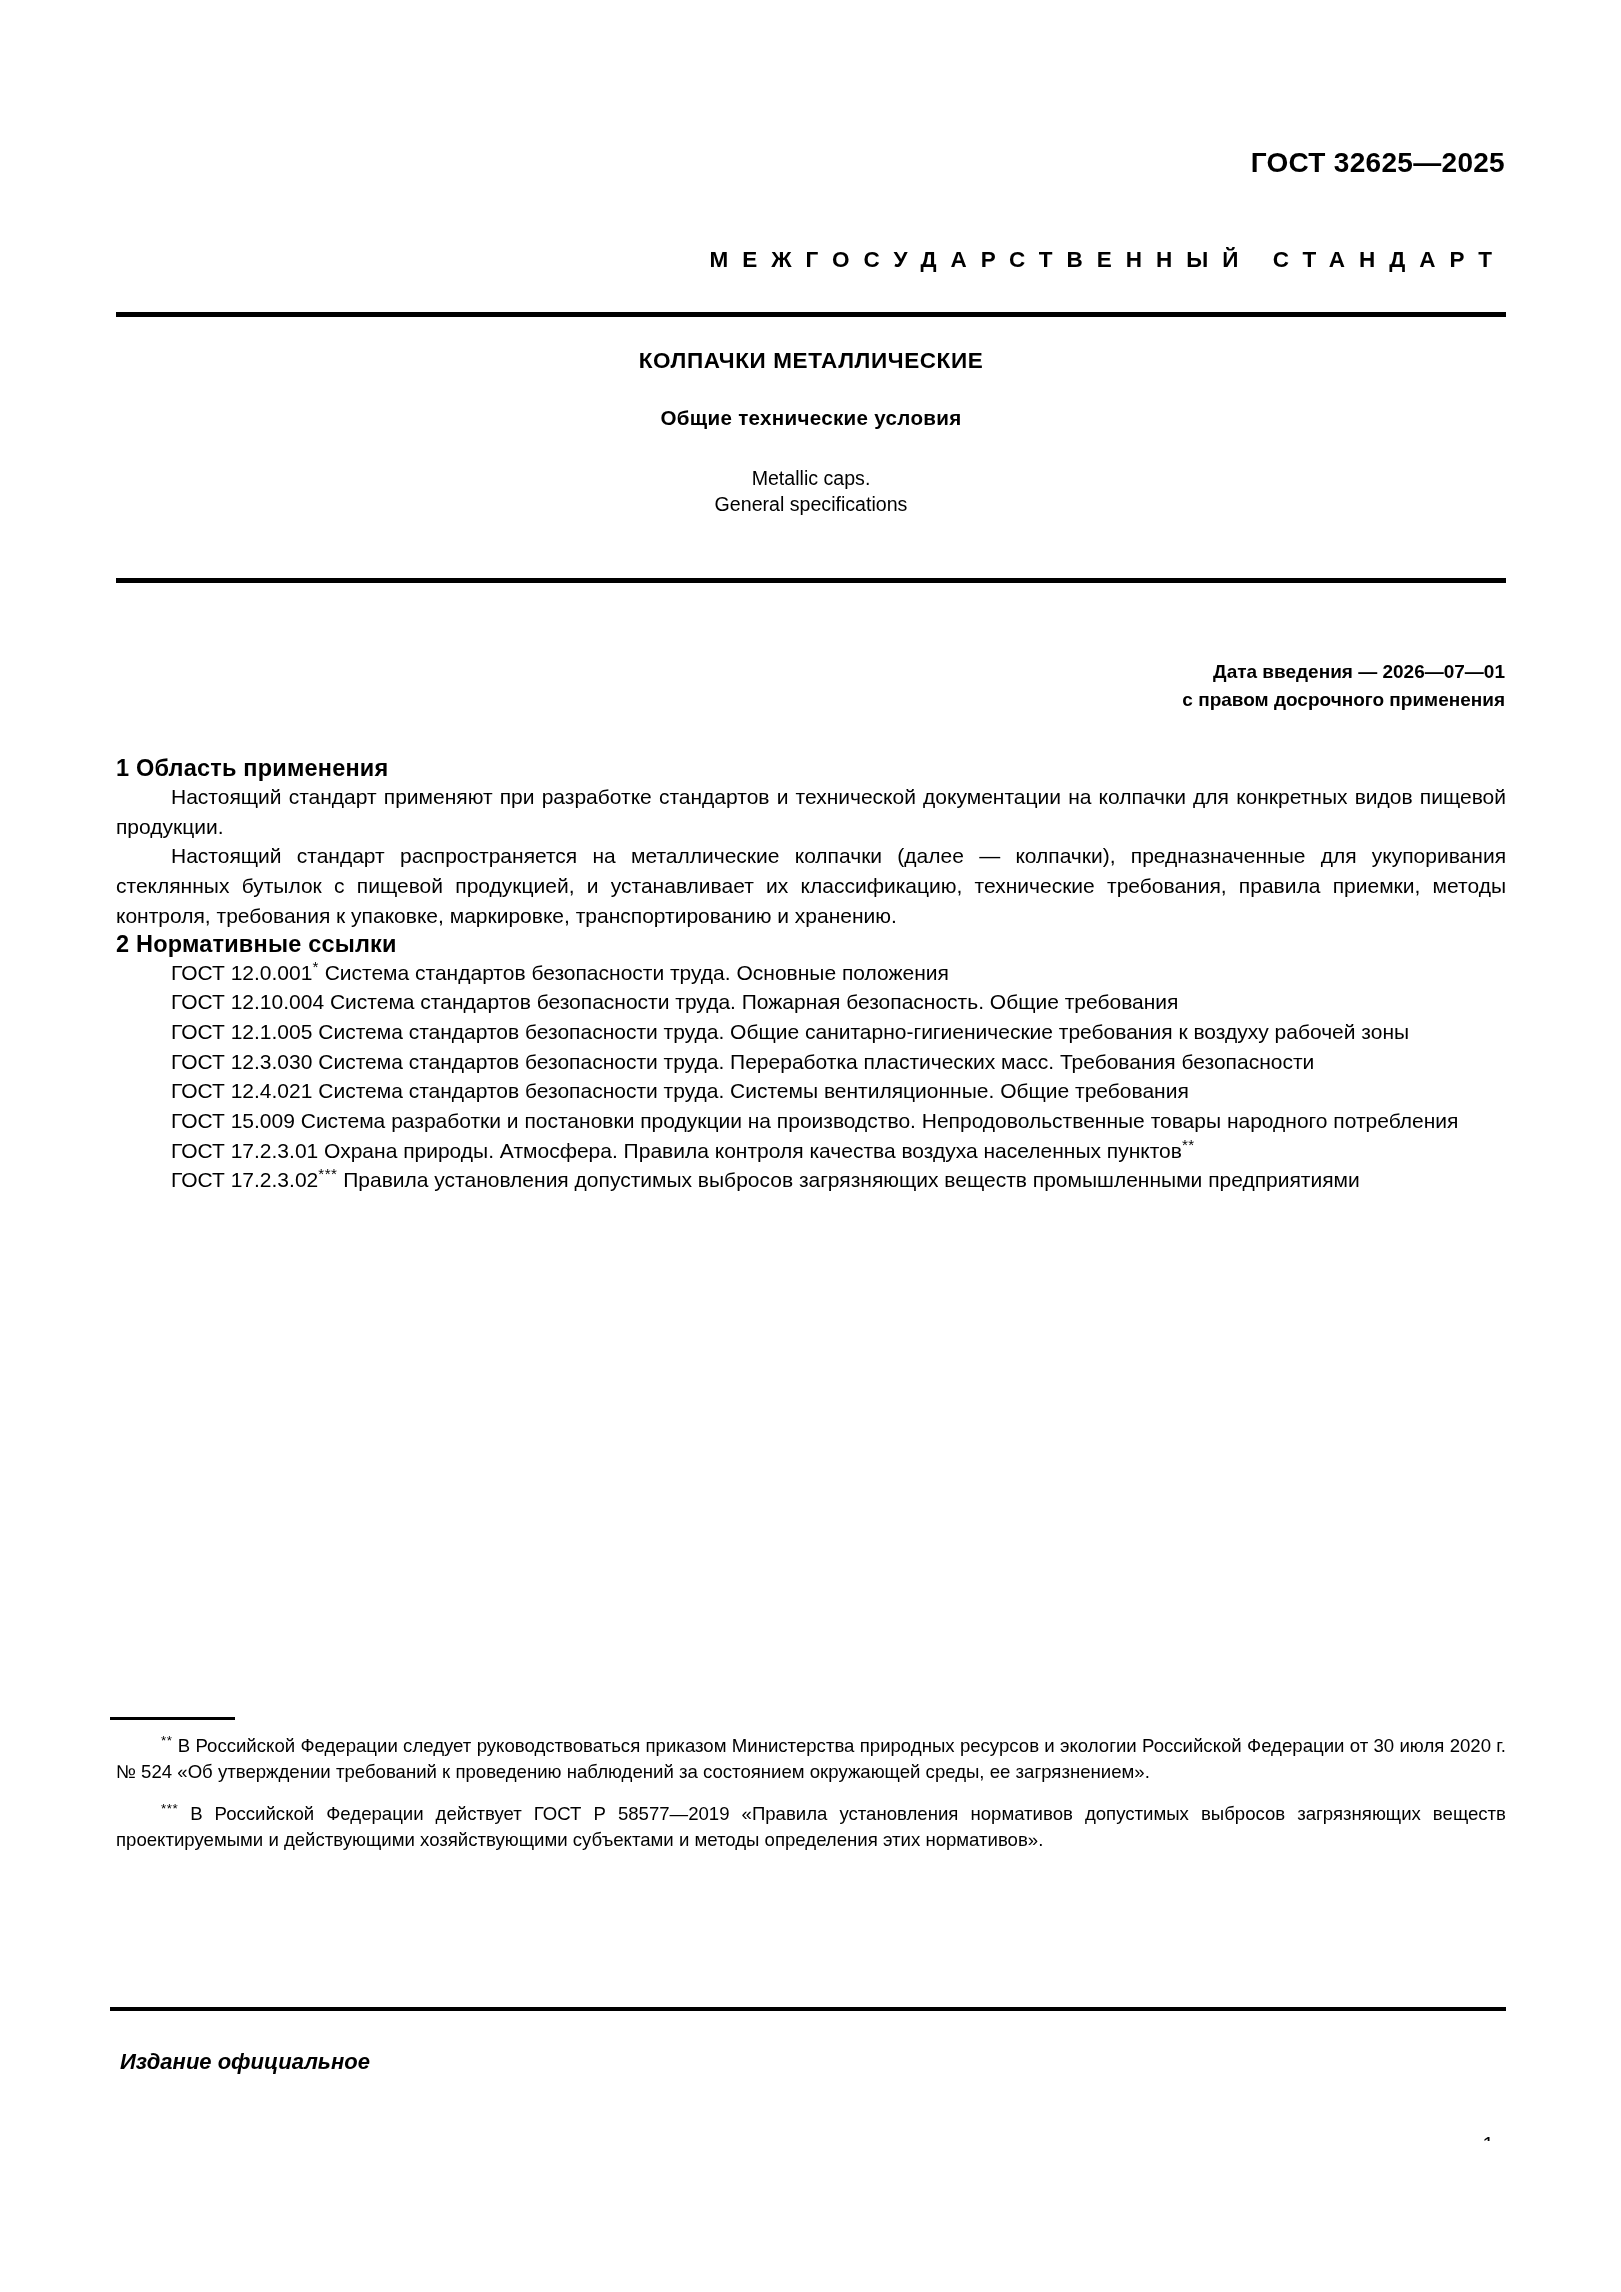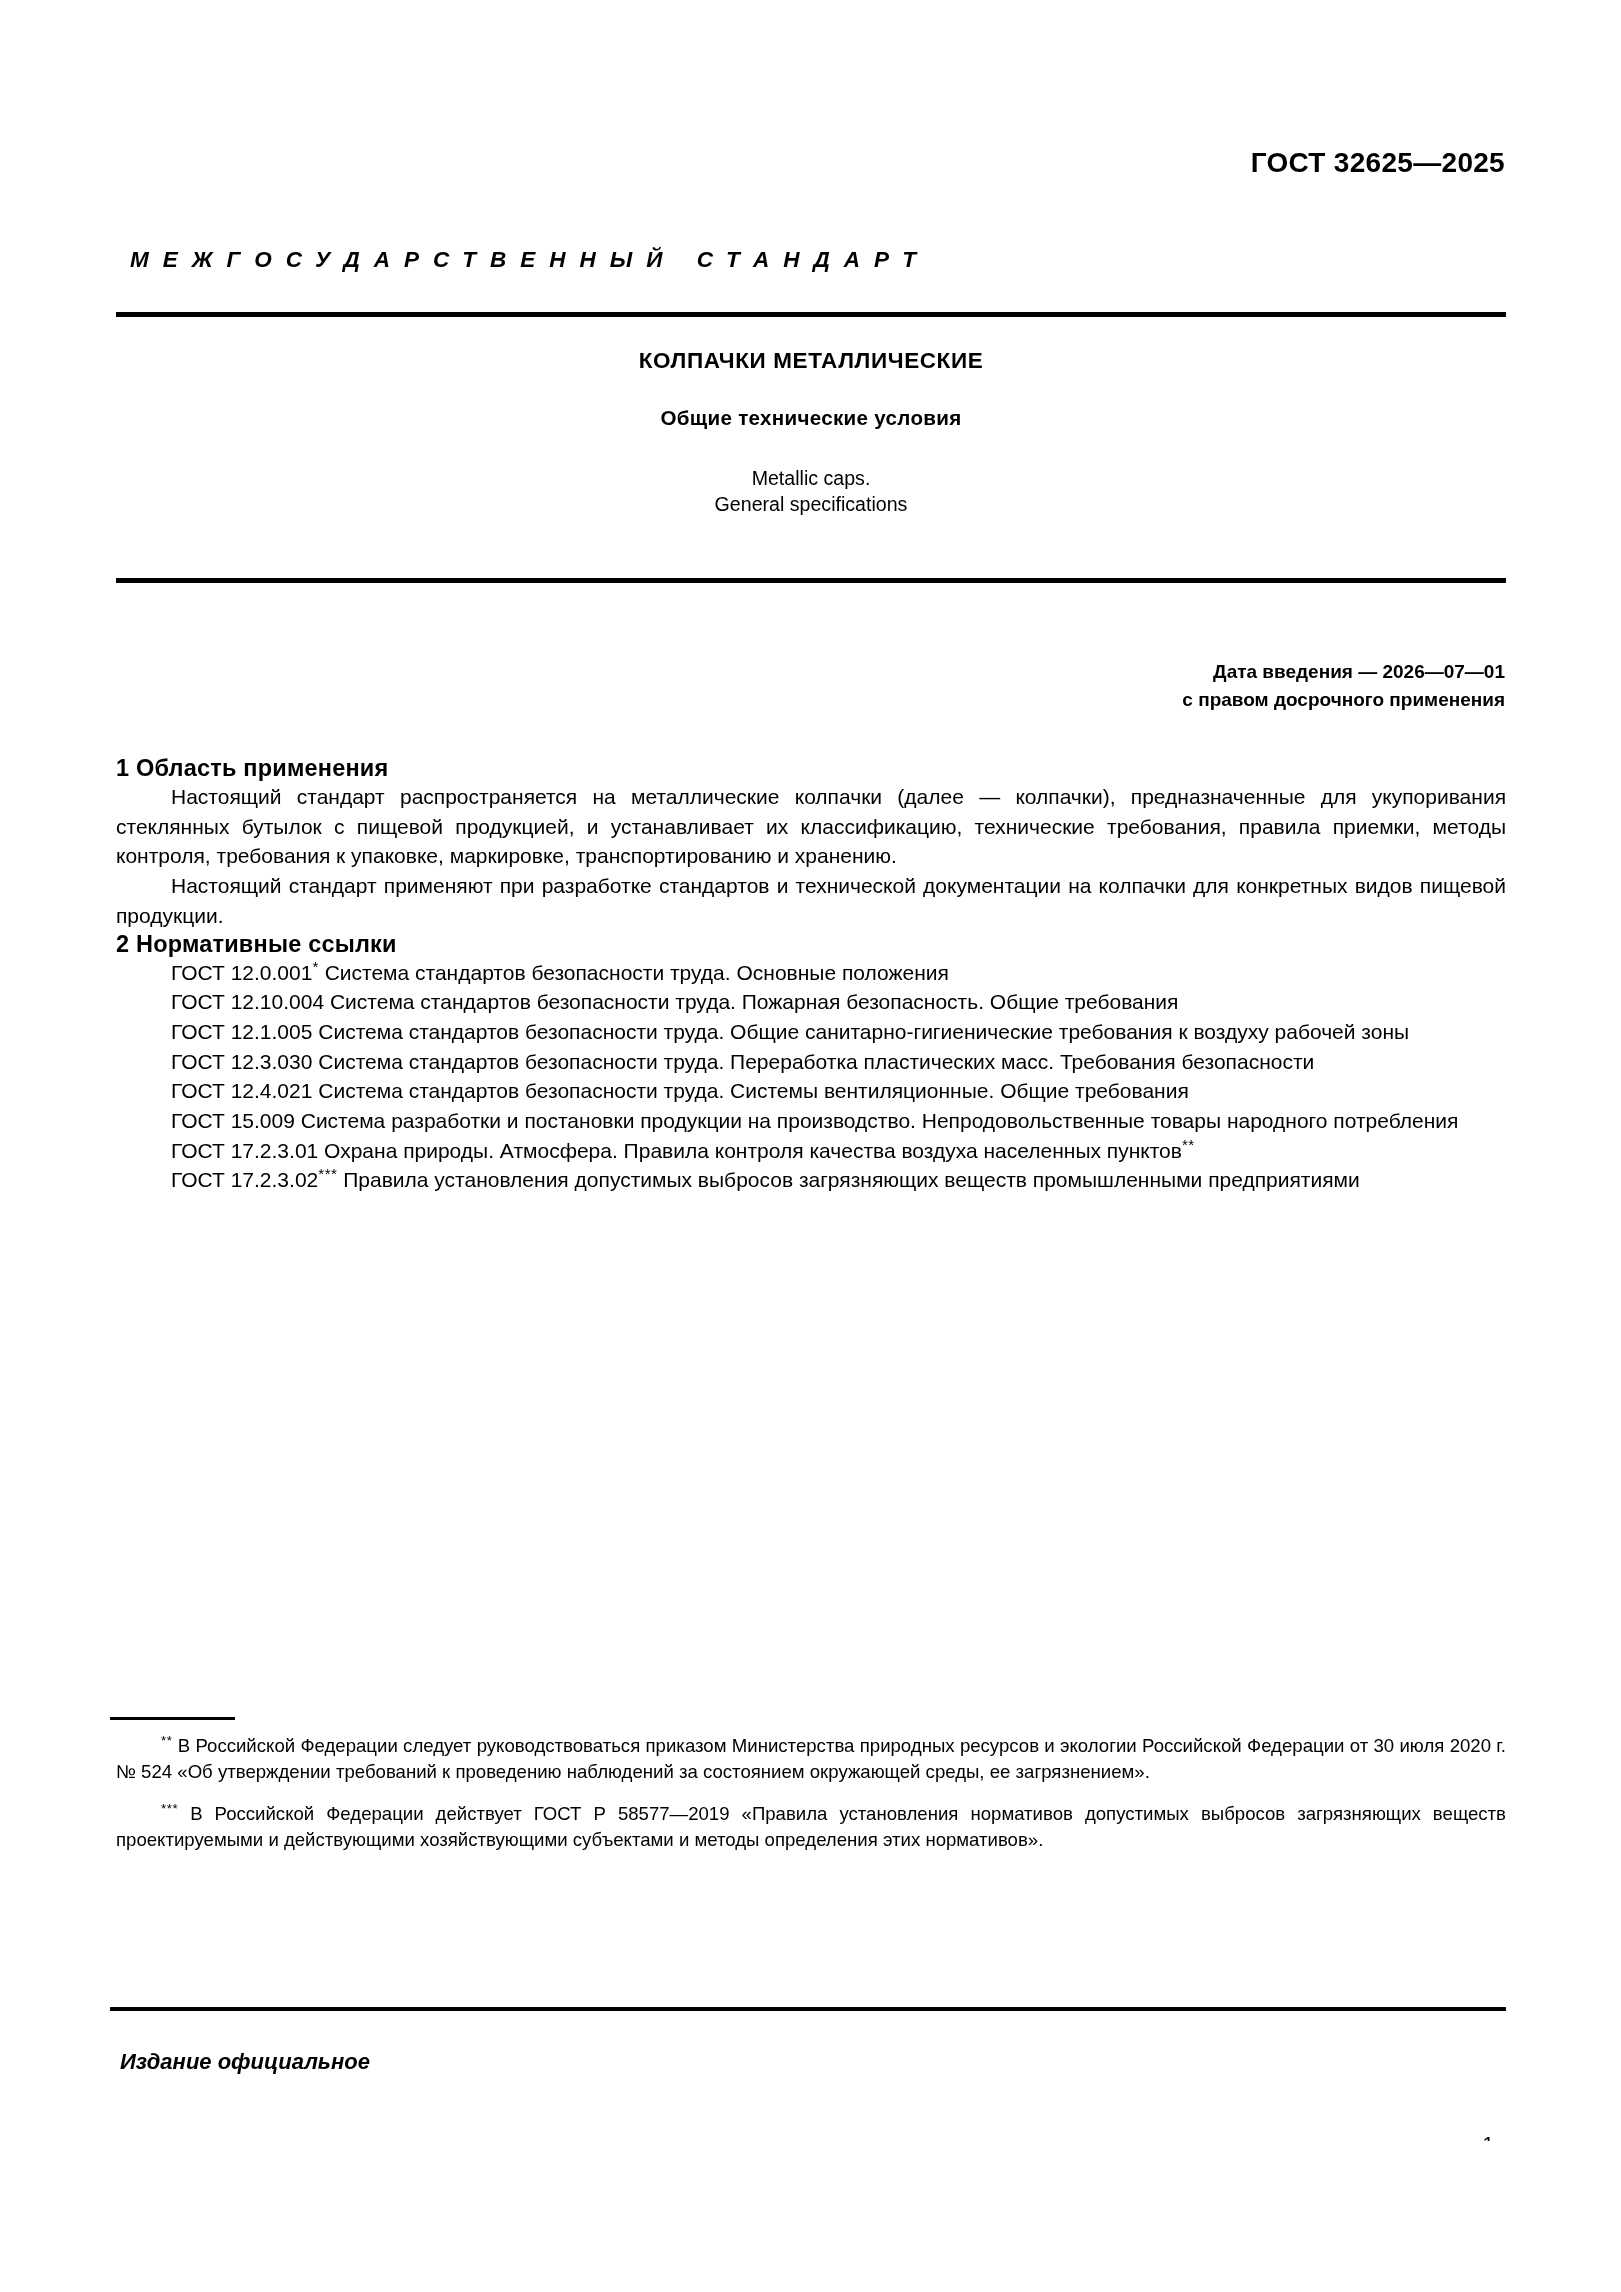--- a/index.html
+++ b/index.html
@@ -30,27 +30,26 @@
     font-weight: bold;
     letter-spacing: 0.3px;
     white-space: nowrap;
   }
 
   .std-kind {
     position: absolute;
     top: 247px;
     left: 116px;
     width: 1390px;
-    text-align: left;
+    text-align: right;
     font-size: 22.5px;
     font-weight: bold;
     letter-spacing: 14px;
     text-indent: 14px;
     white-space: nowrap;
-    font-style: italic;
   }
 
   .rule {
     position: absolute;
     left: 116px;
     width: 1390px;
     background: #000;
   }
   .rule-top { top: 312px; height: 4.9px; }
   .rule-bottom { top: 578px; height: 4.9px; }
@@ -198,22 +197,22 @@
   <div class="rule rule-bottom"></div>
 
   <div class="intro-date">
     <div>Дата введения — 2026—07—01</div>
     <div>с правом досрочного применения</div>
   </div>
 
   <div class="content">
 
     <h2 class="section sec1-head">1 Область применения</h2>
+    <p class="para indent">Настоящий стандарт применяют при разработке стандартов и технической документации на колпачки для конкретных видов пищевой продукции.</p>
     <p class="para indent first-para">Настоящий стандарт распространяется на металлические колпачки (далее — колпачки), предназначенные для укупоривания стеклянных бутылок с пищевой продукцией, и устанавливает их классификацию, технические требования, правила приемки, методы контроля, требования к упаковке, маркировке, транспортированию и хранению.</p>
-    <p class="para indent">Настоящий стандарт применяют при разработке стандартов и технической документации на колпачки для конкретных видов пищевой продукции.</p>
 
     <h2 class="section sec2-head">2 Нормативные ссылки</h2>
 
     <div id="refs">
         <p class="para indent"><span>ГОСТ 12.0.001</span><sup class="fn">*</sup><span> Система стандартов безопасности труда. Основные положения</span></p>
         <p class="para indent"><span>ГОСТ 12.10.004</span><span> Система стандартов безопасности труда. Пожарная безопасность. Общие требования</span></p>
         <p class="para indent"><span>ГОСТ 12.1.005</span><span> Система стандартов безопасности труда. Общие санитарно-гигиенические требования к воздуху рабочей зоны</span></p>
         <p class="para indent"><span>ГОСТ 12.3.030</span><span> Система стандартов безопасности труда. Переработка пластических масс. Требования безопасности</span></p>
         <p class="para indent"><span>ГОСТ 12.4.021</span><span> Система стандартов безопасности труда. Системы вентиляционные. Общие требования</span></p>
         <p class="para indent"><span>ГОСТ 15.009</span><span> Система разработки и постановки продукции на производство. Непродовольственные товары народного потребления</span></p>

